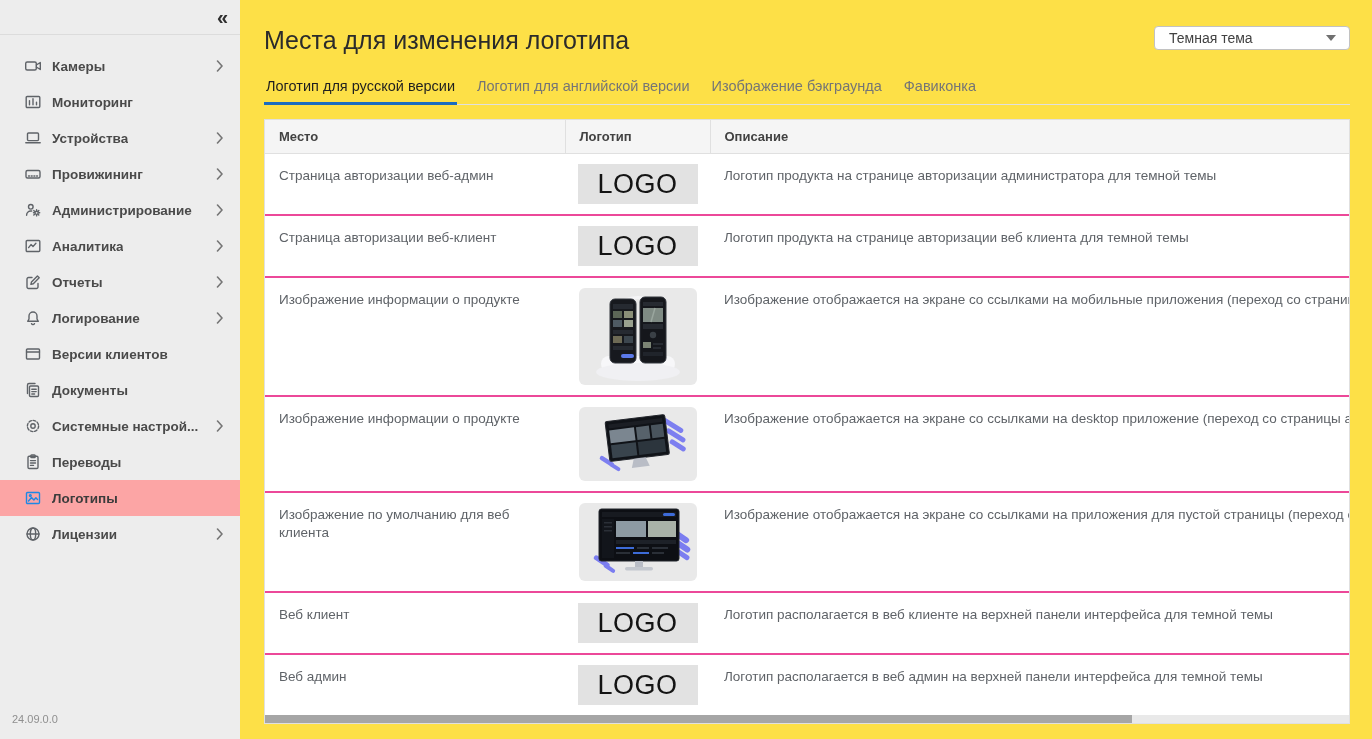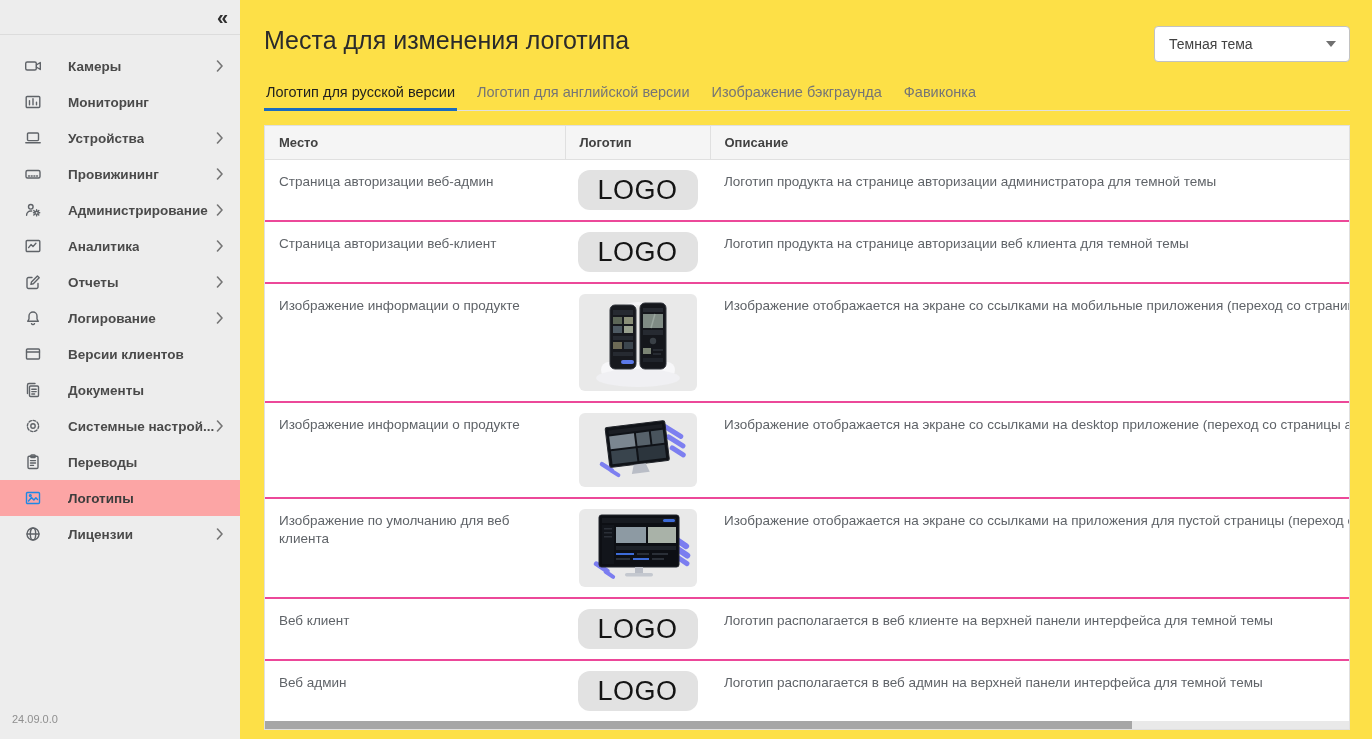--- a/index.html
+++ b/index.html
@@ -15,31 +15,31 @@
     color:#2f2f2f; cursor:pointer; font-weight:bold; }
   .sb-menu { padding-top:13px; }
   .sb-item { height:36px; display:flex; align-items:center;
     padding:0 16px 0 24px; cursor:pointer; color:#4a4a4a;
     font-size:13.5px; font-weight:bold; }
   .sb-item.active { background:#fca5a5; color:#3c3c3c; }
   .sb-icon { width:18px; height:18px; margin-right:10px; flex-shrink:0; display:flex; }
   .sb-icon svg { width:18px; height:18px; stroke:#5f6368; fill:none;
     stroke-width:1.4; stroke-linecap:round; stroke-linejoin:round; }
   .sb-item.active .sb-icon svg { stroke:#1e88e5; }
-  .sb-label { white-space:nowrap; overflow:hidden;margin-left:16px; }
+  .sb-label { white-space:nowrap; overflow:hidden; }
   .sb-spacer { flex:1; }
   .sb-chevron { width:8px; height:12px; display:flex; }
   .version { position:absolute; left:12px; bottom:14px; font-size:11px; color:#8f8f8f; }
 
   
   .main { flex:1; min-width:0; background:#fde047; }
   .page-header { display:flex; justify-content:space-between; align-items:flex-start;
     padding:25px 22px 0 24px; }
   .page-title { font-size:25px; font-weight:400; color:#2b2b2b; line-height:1.25; }
-  .theme-select { width:196px; height:36px; margin-top:1px; background:#fff;
+  .theme-select { width:196px; height:24px; margin-top:1px; background:#fff;
     border:1px solid #c2c2c2; border-radius:4px; display:flex; align-items:center;
     justify-content:space-between; padding:0 13px 0 14px; font-size:14px;
     color:#424242; cursor:pointer; }
   .caret { width:0; height:0; border-left:5px solid transparent;
     border-right:5px solid transparent; border-top:6px solid #707070; }
 
   .tabs { display:flex; gap:18px; margin:16px 22px 0 24px; border-bottom:1px solid #e0e0e0; }
   .tab { position:relative; padding:6px 2px 10px; font-size:14.5px; color:#757575;
     cursor:pointer; white-space:nowrap; }
   .tab.active { color:#1f1f1f; }
@@ -54,21 +54,21 @@
     font-weight:bold; color:#424242; padding:0 14px;
     border-bottom:1px solid #e0e0e0; }
   thead th + th { border-left:1px solid #e0e0e0; }
   tbody tr + tr td { border-top:2px solid #ec4899; }
   tbody td { vertical-align:top; padding:13px 14px; font-size:13.5px;
     color:#5f6368; line-height:1.35; }
   td.logo-cell { vertical-align:middle; text-align:center; padding:10px 0; }
   td.desc-cell { white-space:nowrap; overflow:hidden; }
   .place-text { max-width:250px; }
   .logo-badge { display:inline-block; width:120px; height:40px; line-height:40px;
-    background:#e2e2e2; border-radius:12px; text-align:center; font-size:27px;
+    background:#e2e2e2; border-radius:0; text-align:center; font-size:27px;
     color:#141414; letter-spacing:.5px; }
   .preview { display:inline-block; width:118px; border-radius:6px; overflow:hidden;
     vertical-align:middle; }
   .preview svg { display:block; }
 
   .hscroll { height:8px; background:#e9e9e9; position:relative; }
   .hthumb { position:absolute; left:0; top:0; height:100%; width:80%; background:#a6a6a6; }
 </style>
 </head>
 <body>

